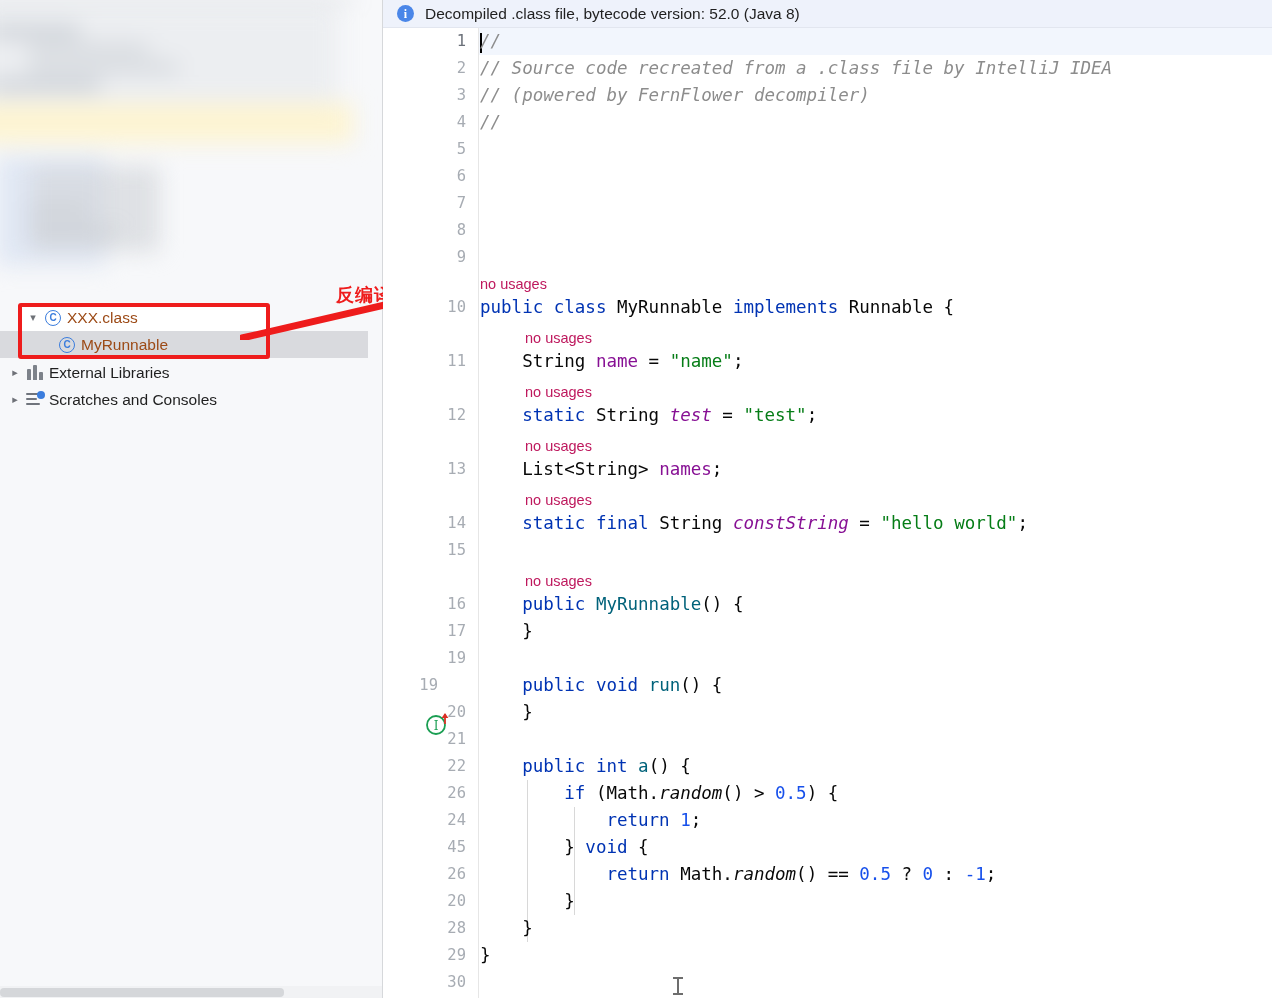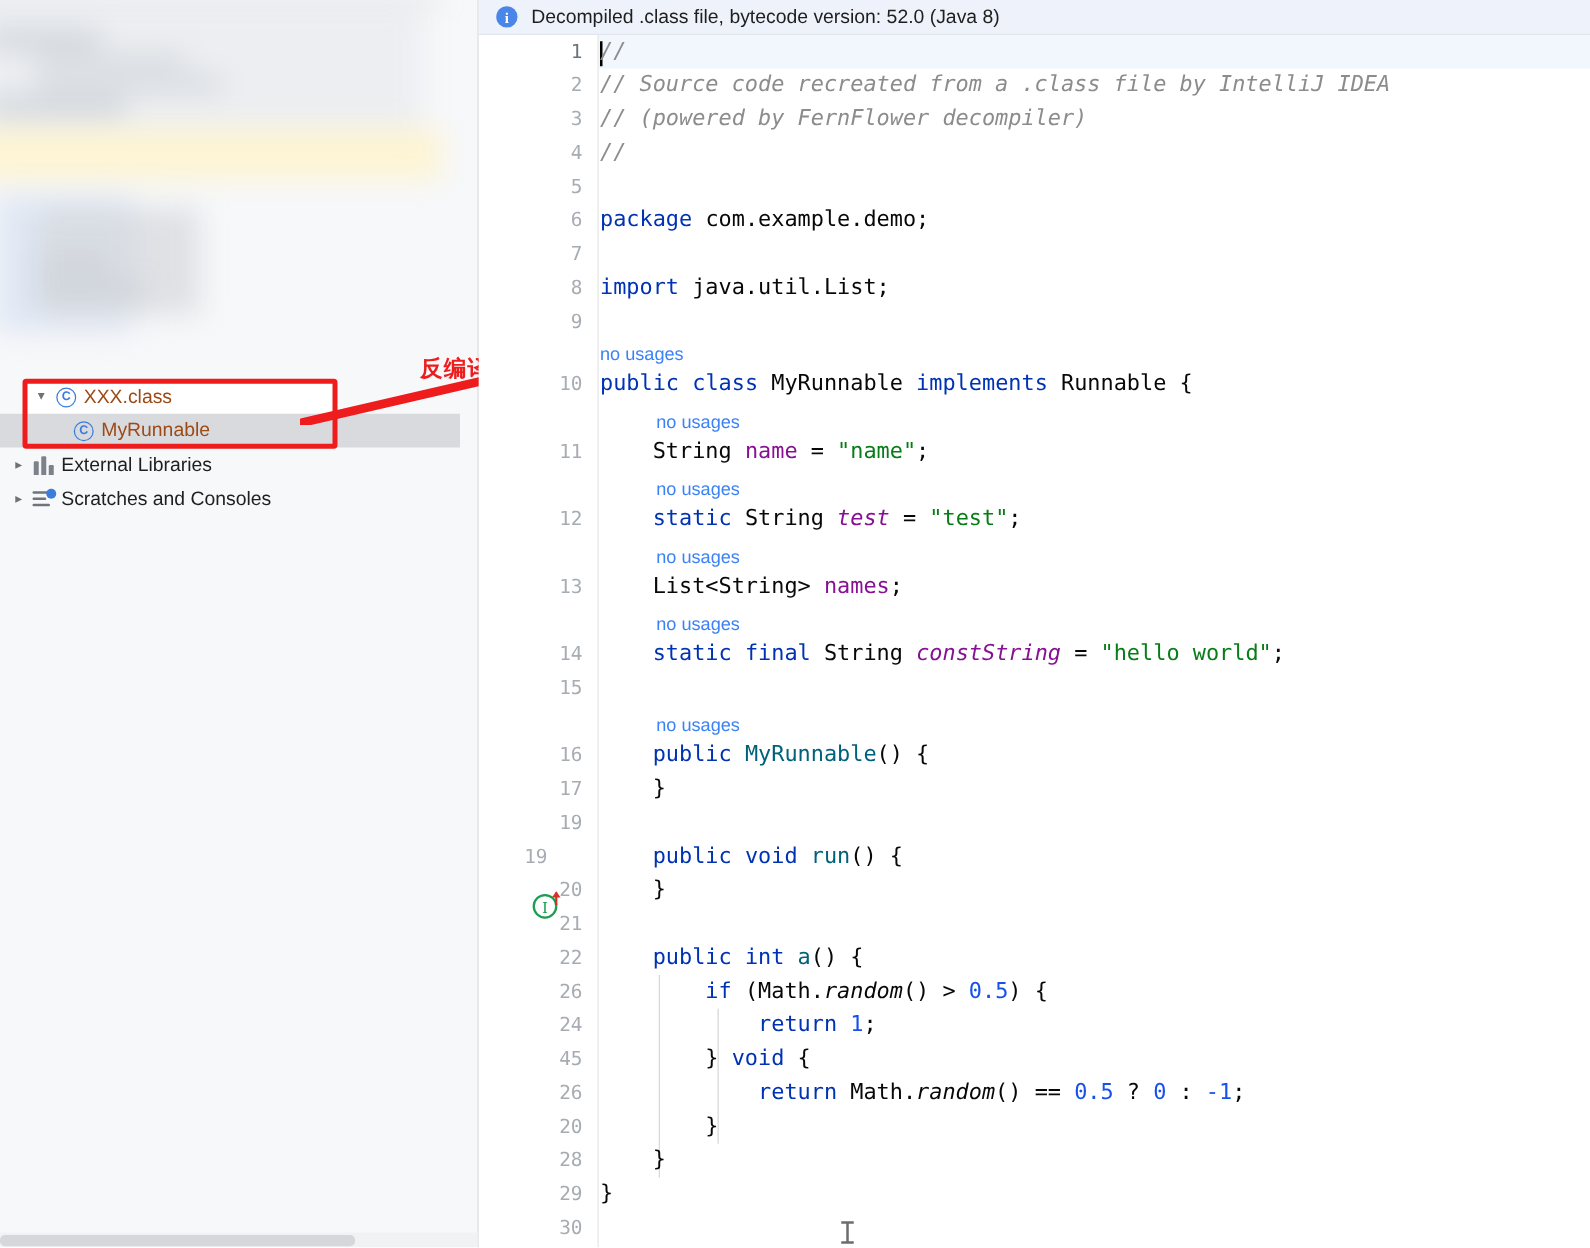--- a/index.html
+++ b/index.html
@@ -172,21 +172,21 @@
     position: absolute; left: 0;
     font-family: "DejaVu Sans Mono", monospace;
     font-size: 17.5px; line-height: 27px;
     white-space: pre;
     color: #080808;
   }
   .hint {
     position: absolute; left: 0;
     font-family: "Liberation Sans", sans-serif;
     font-size: 14.5px; line-height: 23px;
-    color: #3b82f6;
+    color: #be185d;
     white-space: pre;
   }
 
   .k   { color: #0033b3; }          
   .cm  { color: #8c8c8c; font-style: italic; }  
   .s   { color: #067d17; }          
   .n   { color: #1750eb; }          
   .f   { color: #871094; }          
   .fi  { color: #871094; font-style: italic; }  
   .mi  { color: #080808; font-style: italic; }  
@@ -337,22 +337,20 @@
       <div id="code-pane">
         <div id="caret"></div>
 
         <div class="indent-guide" style="left:47px;  top:752px; height:162px;"></div>
         <div class="indent-guide" style="left:94px;  top:779px; height:108px;"></div>
 
         <div class="cl" style="top:0px"><span class="cm">//</span></div>
         <div class="cl" style="top:27px"><span class="cm">// Source code recreated from a .class file by IntelliJ IDEA</span></div>
         <div class="cl" style="top:54px"><span class="cm">// (powered by FernFlower decompiler)</span></div>
         <div class="cl" style="top:81px"><span class="cm">//</span></div>
-        <div class="cl" style="top:135px"><span class="k">package</span> com.example.demo;</div>
-        <div class="cl" style="top:189px"><span class="k">import</span> java.util.List;</div>
 
         <div class="hint" style="top:245px">no usages</div>
         <div class="cl" style="top:266px"><span class="k">public</span> <span class="k">class</span> MyRunnable <span class="k">implements</span> Runnable {</div>
 
         <div class="hint" style="top:299px; left:45px">no usages</div>
         <div class="cl" style="top:320px">    String <span class="f">name</span> = <span class="s">"name"</span>;</div>
 
         <div class="hint" style="top:353px; left:45px">no usages</div>
         <div class="cl" style="top:374px">    <span class="k">static</span> String <span class="fi">test</span> = <span class="s">"test"</span>;</div>
 

